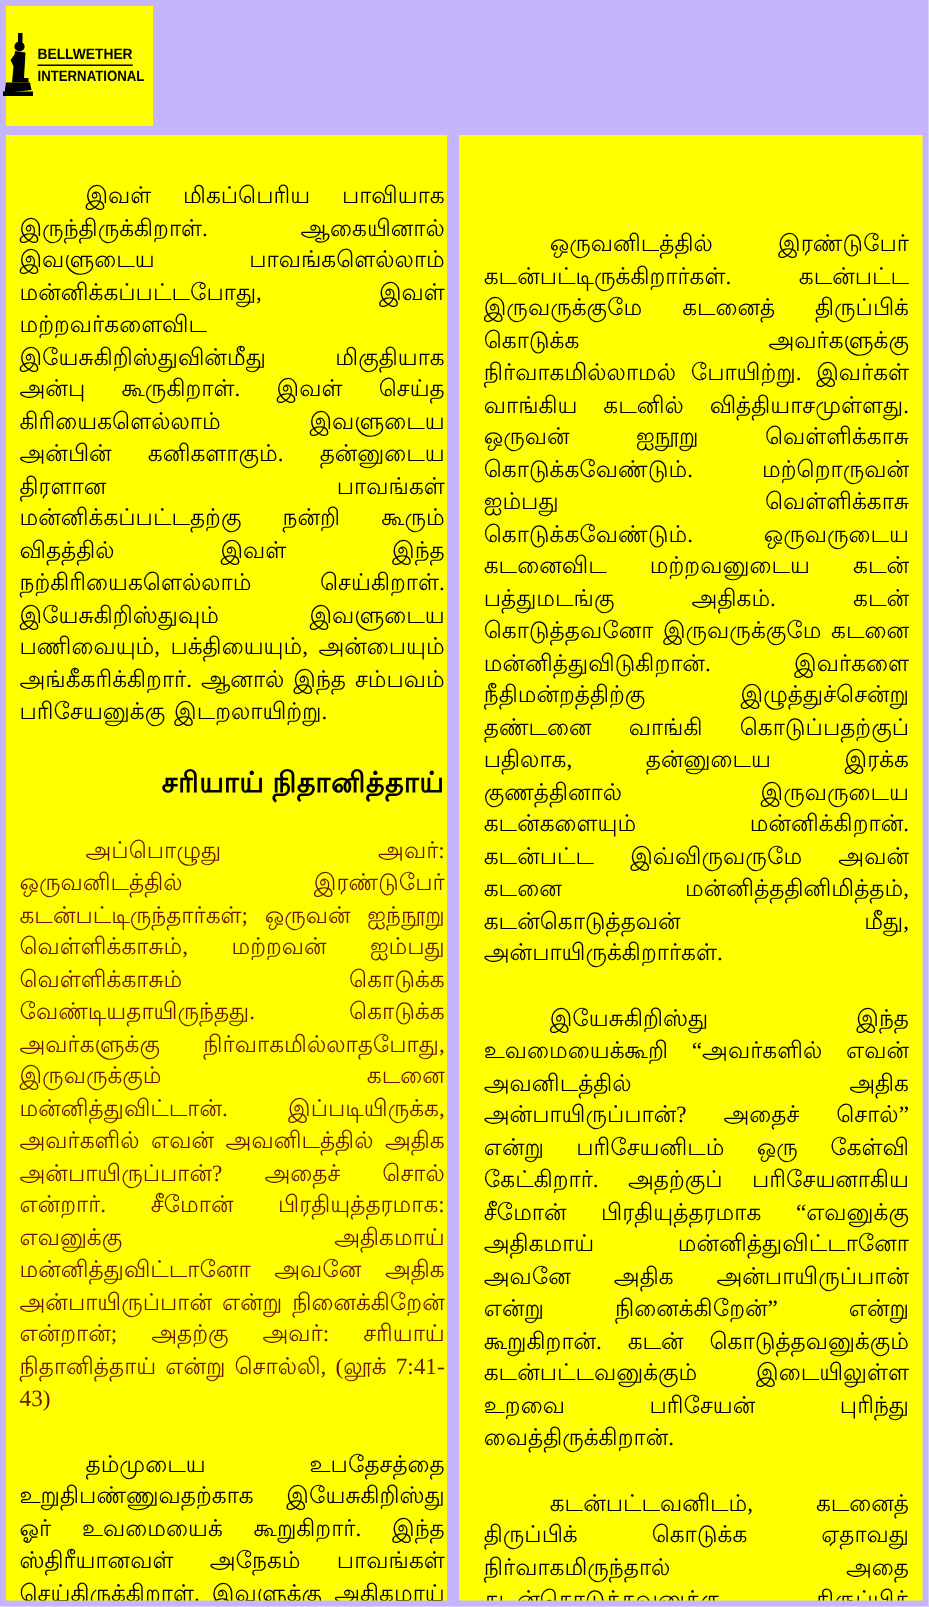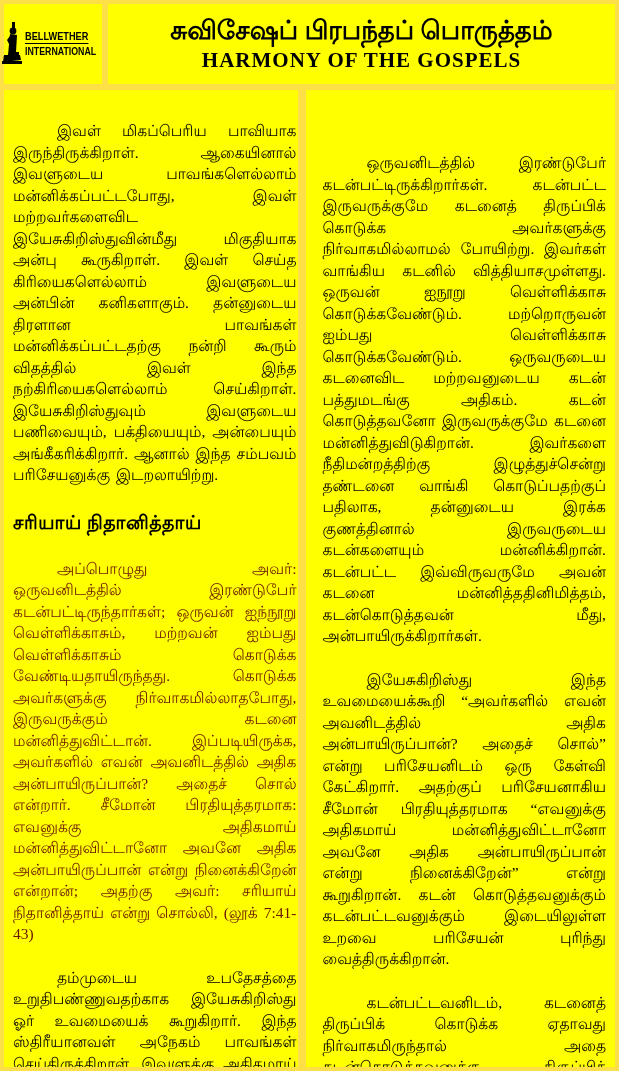--- a/index.html
+++ b/index.html
@@ -1,18 +1,18 @@
 <!DOCTYPE html>
 <html><head>
 <meta charset="utf-8">
 <style>
   html,body{margin:0;padding:0;background:#ffffff;}
   .page{
     width:619px;height:1071px;box-sizing:border-box;
-    background:#fde047;padding:4px;
+    background:#c4b5fd;padding:4px;
     display:flex;flex-direction:column;gap:6px;
     font-family:"Liberation Serif", serif;
   }
   .header{display:flex;gap:6px;height:80px;flex:0 0 auto;}
   .cell{background:#ffff00;}
   .logo-box{
     width:98px;flex:0 0 auto;display:flex;align-items:center;justify-content:center;gap:3px;
     padding:2px;box-sizing:border-box;
   }
   .logo-figure{flex:0 0 auto;display:block;line-height:0;}
@@ -39,21 +39,21 @@
   .content{flex:1;display:flex;gap:8px;min-height:0;}
   .col{flex:1;box-sizing:border-box;overflow:hidden;color:#000;}
   .col-left{padding:30px 1px 0 9px;}
   .col-right{padding:62px 9px 0 17px;}
   .col p{
     margin:0 0 22px 0;text-align:justify;text-indent:44px;
     font-size:15.5px;line-height:21.5px;word-spacing:2px;
   }
   .section-heading{
     font-size:19px;font-weight:bold;color:#000;margin:26px 0 22px 0;
-    text-align:left;letter-spacing:.5px;
+    text-align:right;letter-spacing:.5px;
   }
   .scripture{font-weight:normal;color:#6b1500;}
 </style>
 </head>
 <body>
 
 <div class="page">
 
   <div class="header">
 
@@ -69,24 +69,20 @@
             <rect x="2" y="39" width="20" height="3"></rect>
           </g>
         </svg>
       </span>
       <span class="logo-text">
         <span class="logo-line1">BELLWETHER</span>
         <span class="logo-line2">INTERNATIONAL</span>
       </span>
     </div>
 
-    <div class="cell title-box">
-      <div class="title-tamil">சுவிசேஷப் பிரபந்தப் பொருத்தம்</div>
-      <div class="title-english">HARMONY OF THE GOSPELS</div>
-    </div>
 
 
   </div>
 
   <div class="content">
 
     <div class="cell col col-left">
       <p>இவள் மிகப்பெரிய பாவியாக இருந்திருக்கிறாள். ஆகையினால் இவளுடைய பாவங்களெல்லாம் மன்னிக்கப்பட்டபோது, இவள் மற்றவர்களைவிட இயேசுகிறிஸ்துவின்மீது மிகுதியாக அன்பு கூருகிறாள். இவள் செய்த கிரியைகளெல்லாம் இவளுடைய அன்பின் கனிகளாகும். தன்னுடைய திரளான பாவங்கள் மன்னிக்கப்பட்டதற்கு நன்றி கூரும் விதத்தில் இவள் இந்த நற்கிரியைகளெல்லாம் செய்கிறாள். இயேசுகிறிஸ்துவும் இவளுடைய பணிவையும், பக்தியையும், அன்பையும் அங்கீகரிக்கிறார். ஆனால் இந்த சம்பவம் பரிசேயனுக்கு இடறலாயிற்று.</p>
       <h2 class="section-heading">சரியாய் நிதானித்தாய்</h2>
       <p class="scripture">அப்பொழுது அவர்: ஒருவனிடத்தில் இரண்டுபேர் கடன்பட்டிருந்தார்கள்; ஒருவன் ஐந்நூறு வெள்ளிக்காசும், மற்றவன் ஐம்பது வெள்ளிக்காசும் கொடுக்க வேண்டியதாயிருந்தது. கொடுக்க அவர்களுக்கு நிர்வாகமில்லாதபோது, இருவருக்கும் கடனை மன்னித்துவிட்டான். இப்படியிருக்க, அவர்களில் எவன் அவனிடத்தில் அதிக அன்பாயிருப்பான்? அதைச் சொல் என்றார். சீமோன் பிரதியுத்தரமாக: எவனுக்கு அதிகமாய் மன்னித்துவிட்டானோ அவனே அதிக அன்பாயிருப்பான் என்று நினைக்கிறேன் என்றான்; அதற்கு அவர்: சரியாய் நிதானித்தாய் என்று சொல்லி, (லூக் 7:41-43)</p>

